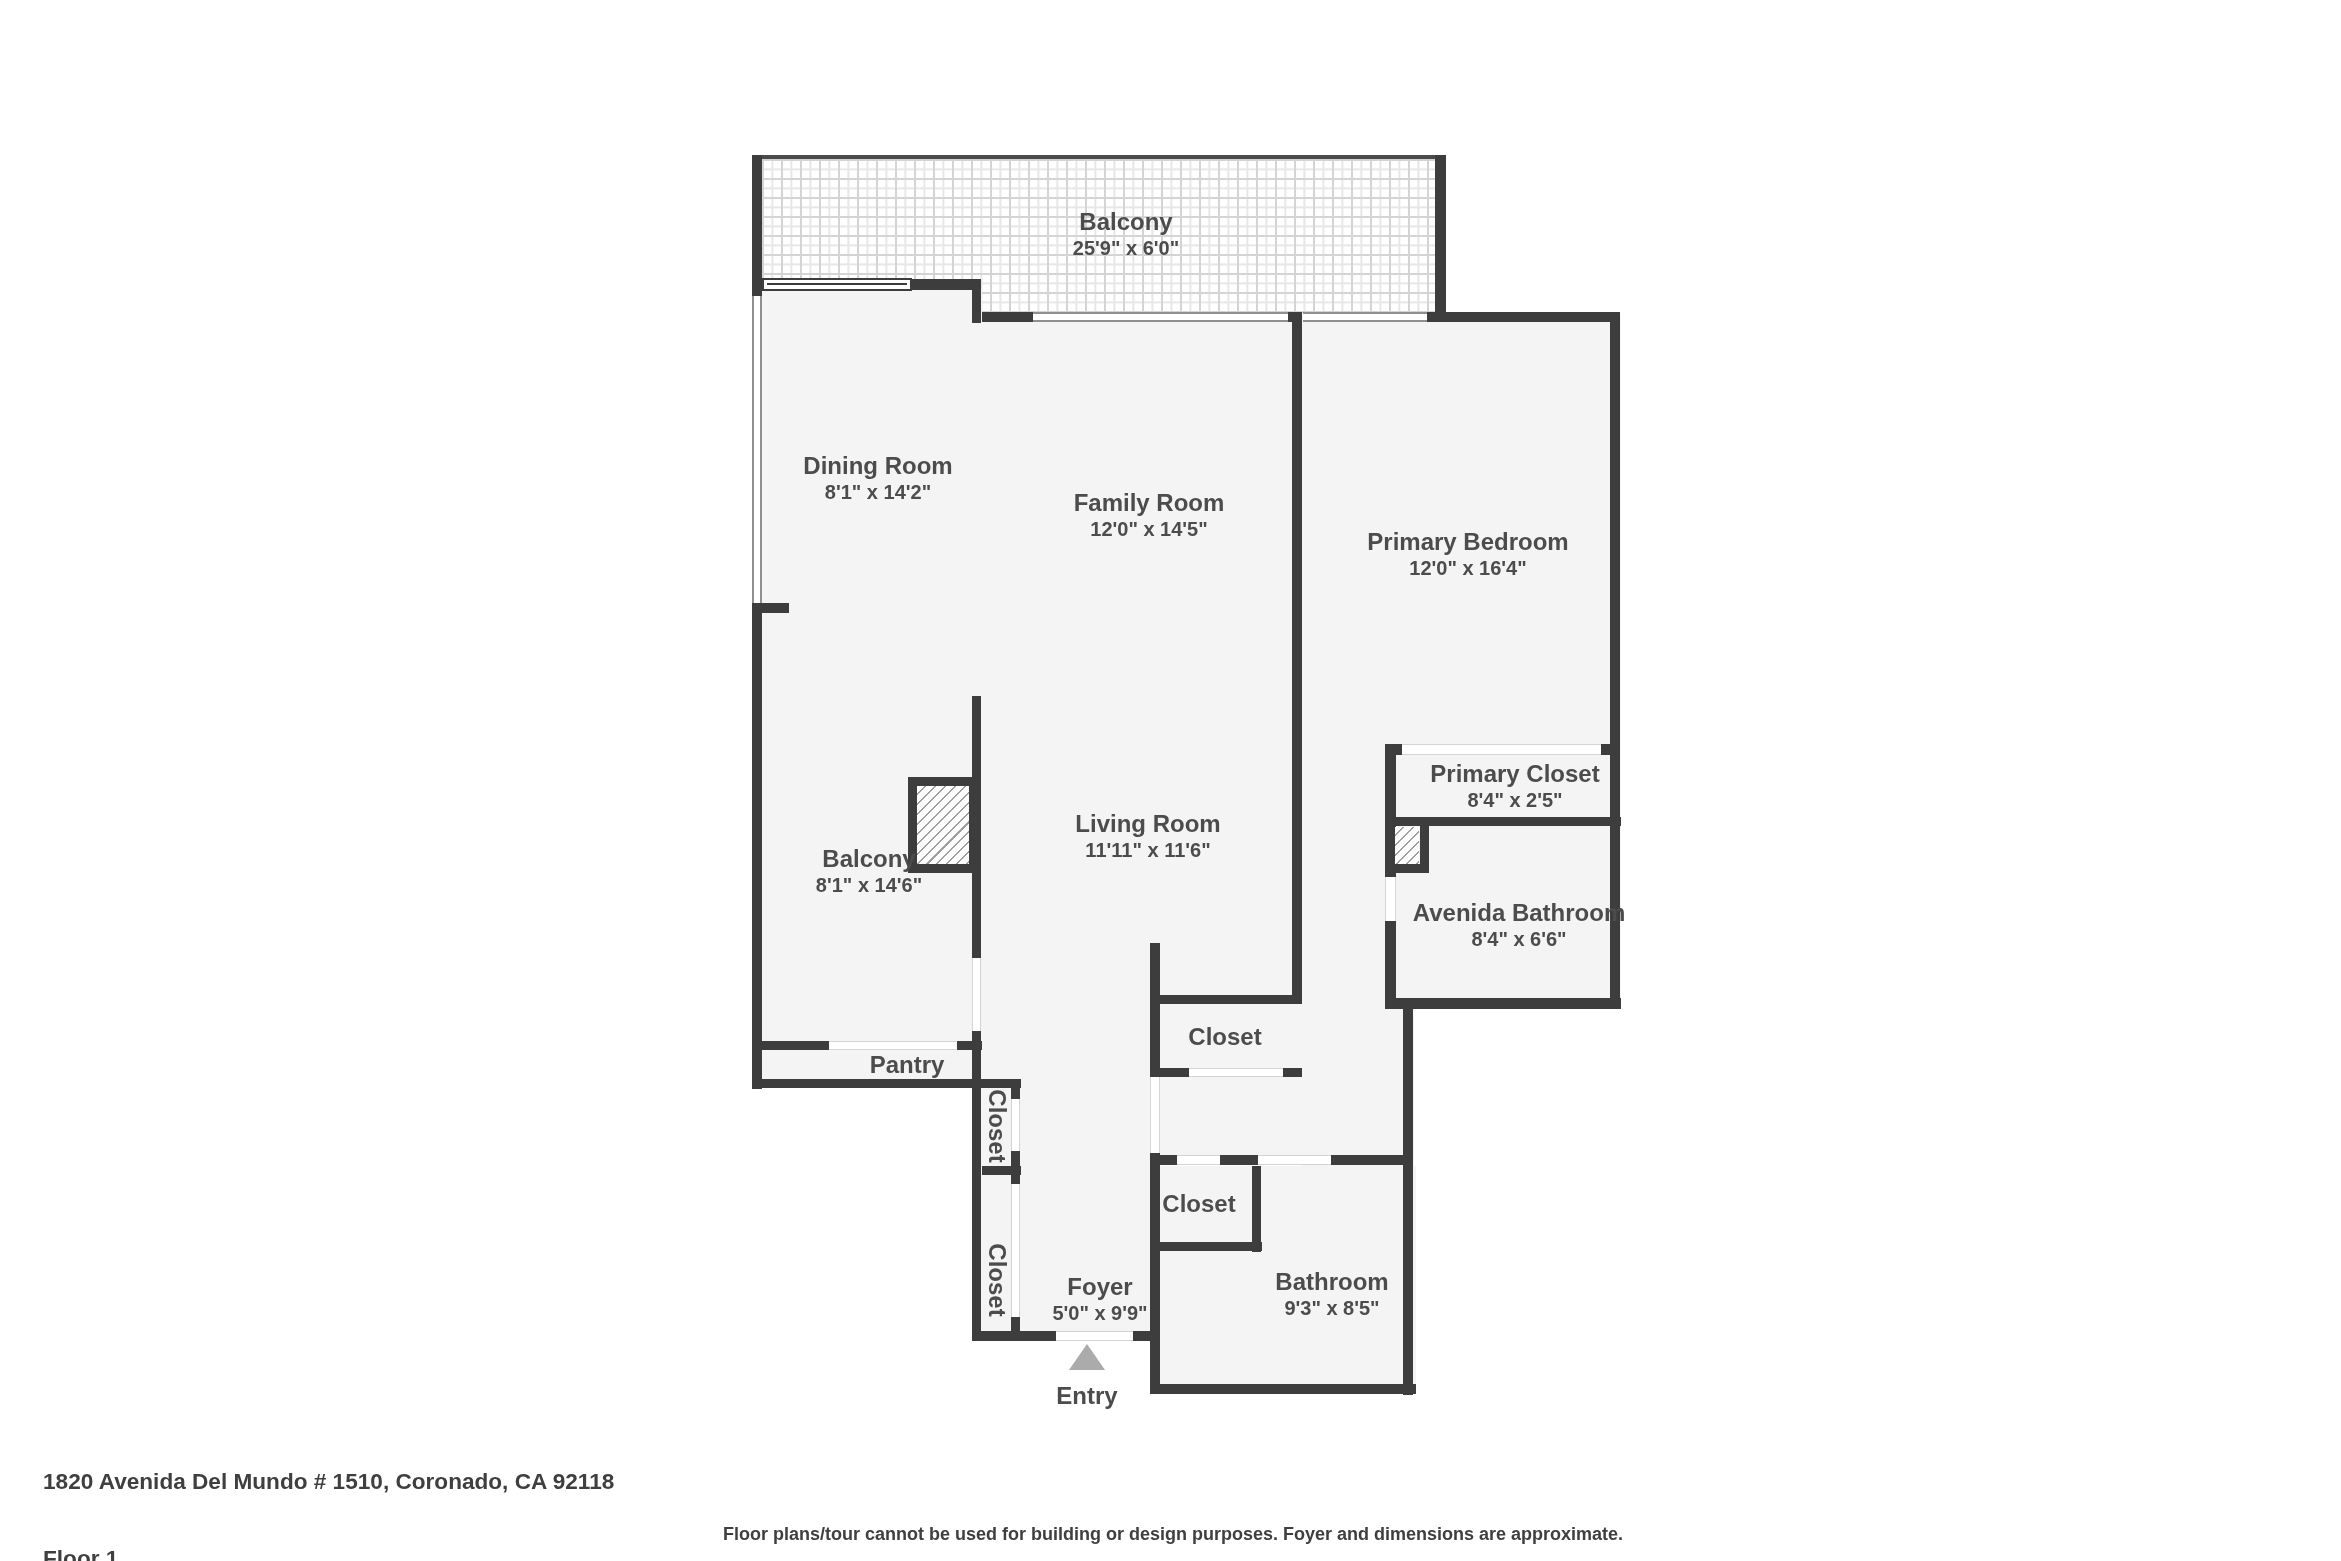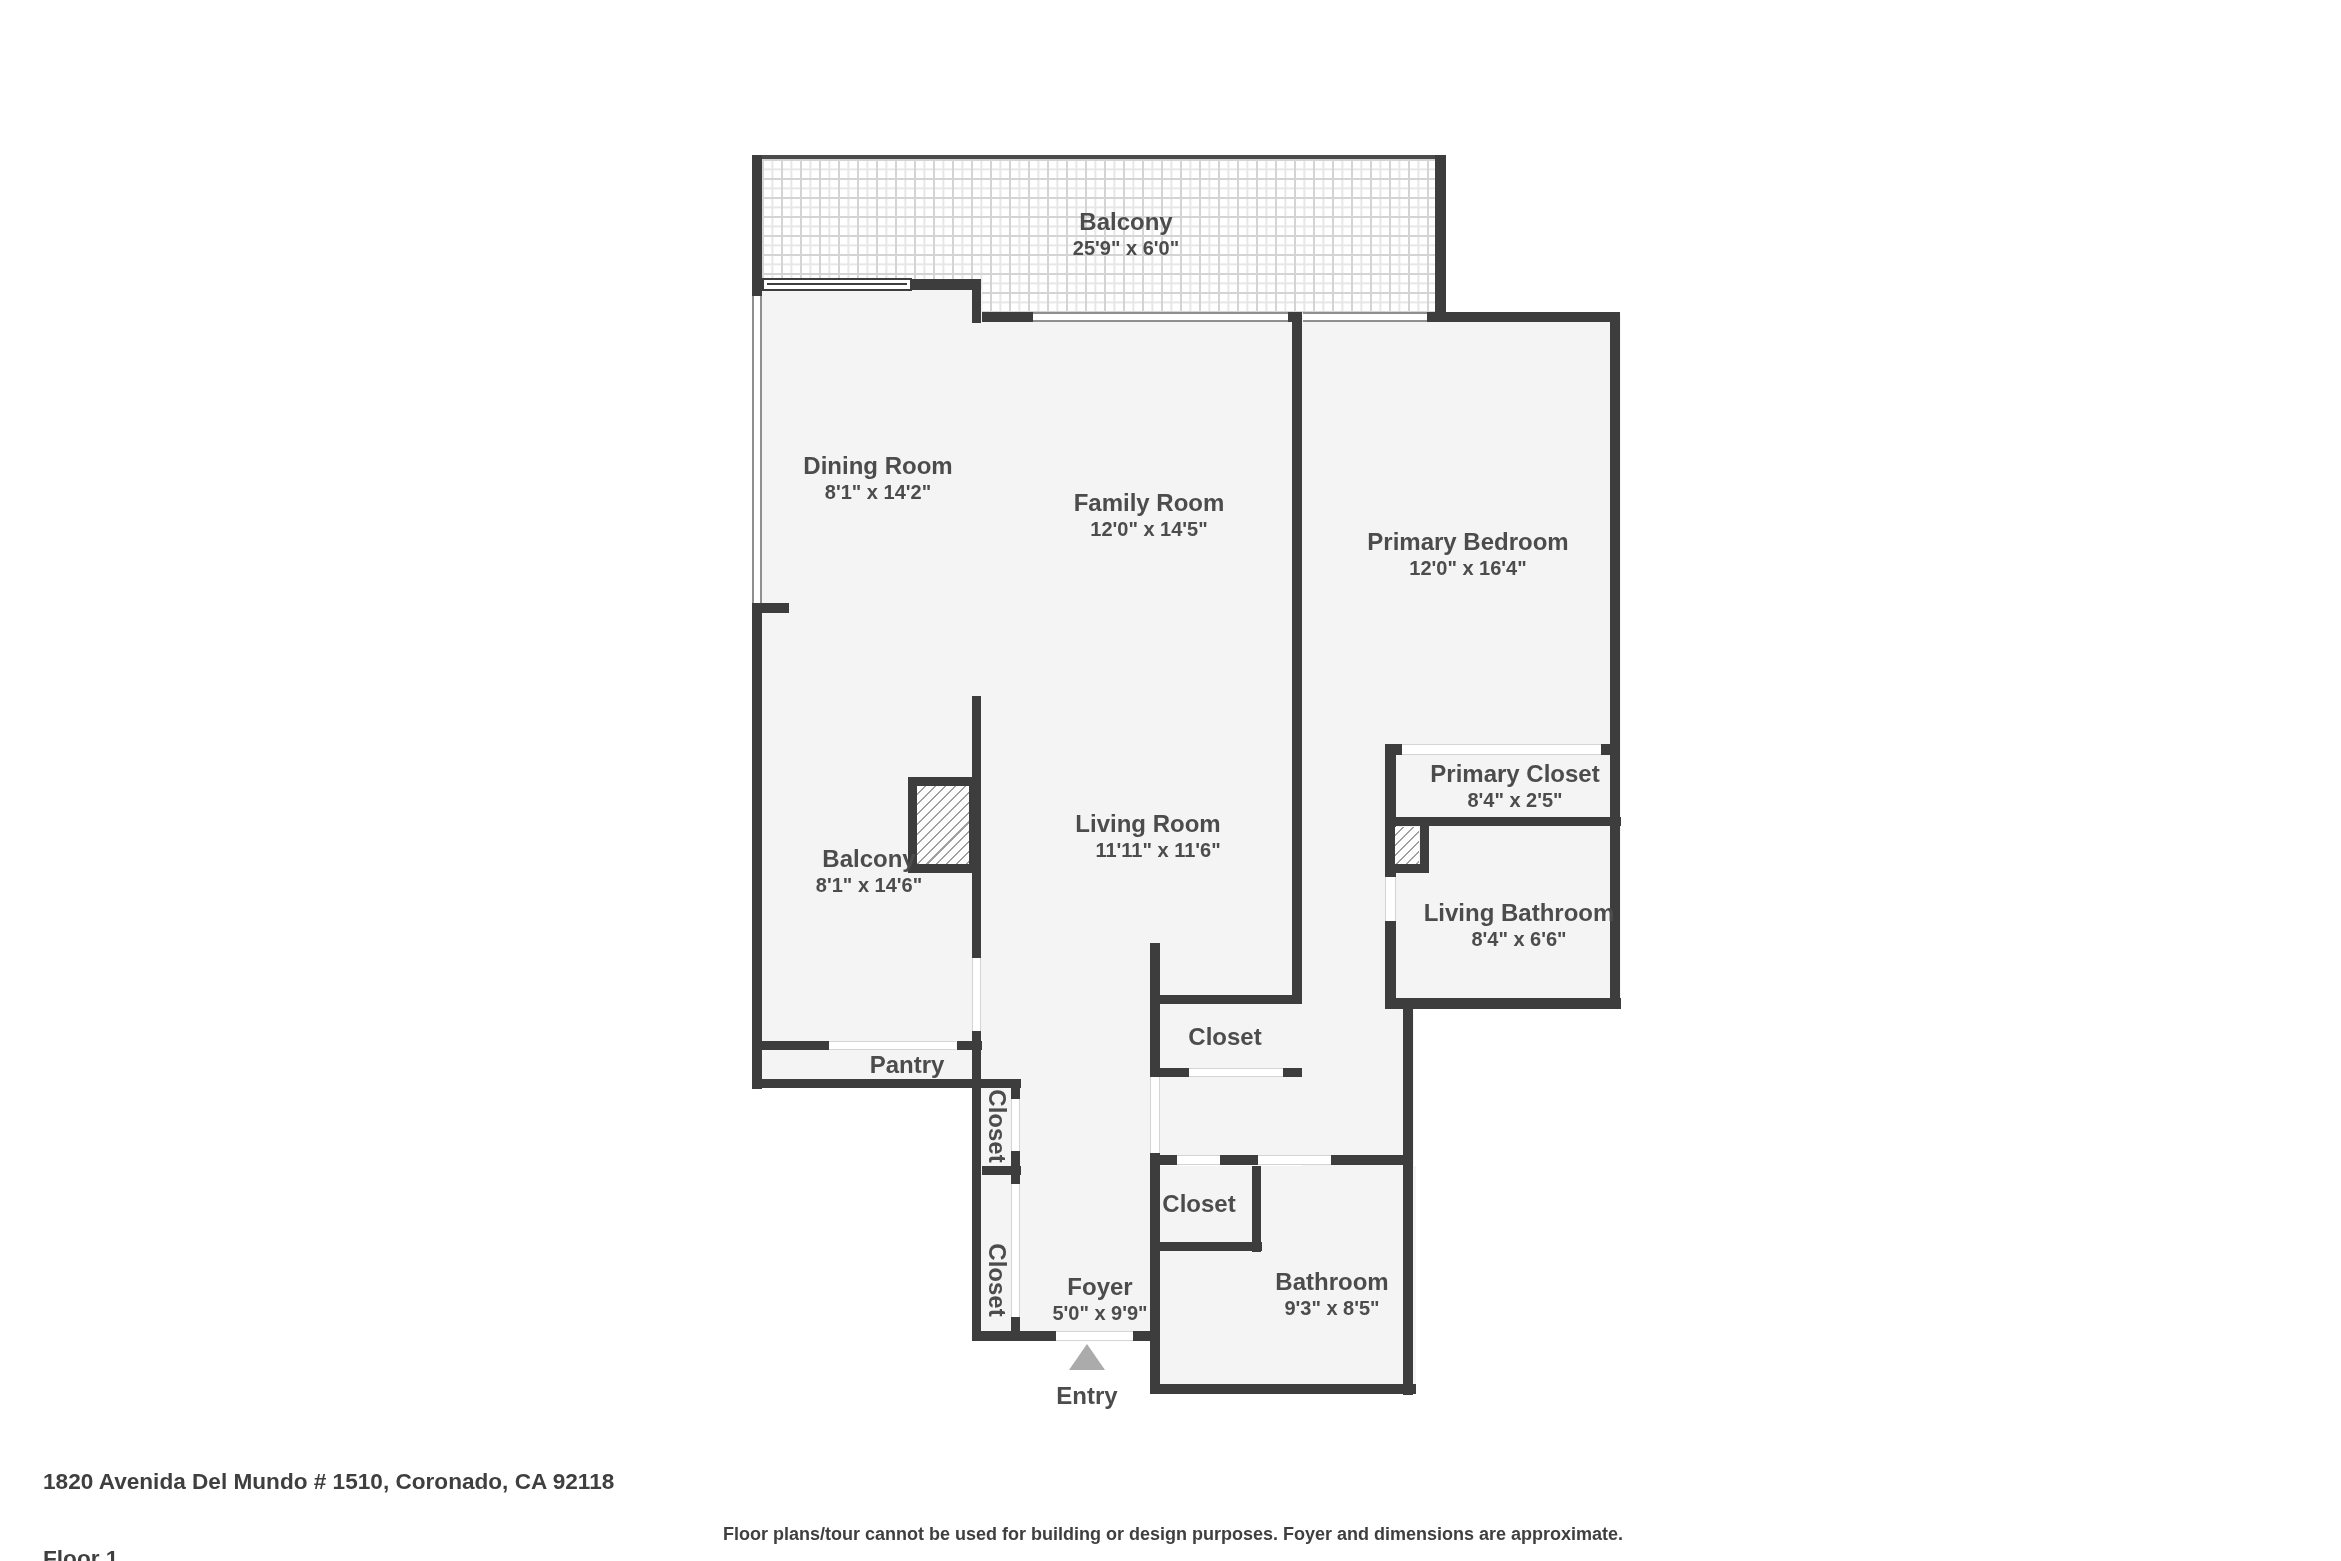--- a/index.html
+++ b/index.html
@@ -134,30 +134,30 @@
         <div class="dm">12'0" x 14'5"</div>
     </div>
     <div class="lbl" style="left:1452px;top:528px;">
       <div class="nm">Primary Bedroom</div>
         <div class="dm">12'0" x 16'4"</div>
     </div>
     <div class="lbl" style="left:853px;top:845px;">
       <div class="nm">Balcony</div>
         <div class="dm">8'1" x 14'6"</div>
     </div>
-    <div class="lbl" style="left:1132px;top:810px;text-align:right;">
+    <div class="lbl" style="left:1132px;top:810px;">
       <div class="nm">Living Room</div>
         <div class="dm">11'11" x 11'6"</div>
     </div>
     <div class="lbl" style="left:1499px;top:760px;">
       <div class="nm">Primary Closet</div>
         <div class="dm">8'4" x 2'5"</div>
     </div>
     <div class="lbl" style="left:1503px;top:899px;">
-      <div class="nm">Living Bathroom</div>
+      <div class="nm">Avenida Bathroom</div>
         <div class="dm">8'4" x 6'6"</div>
     </div>
     <div class="lbl" style="left:867px;top:1051px;margin-left:24px;">
       <div class="nm">Pantry</div>
     </div>
     <div class="lbl" style="left:1209px;top:1023px;">
       <div class="nm">Closet</div>
     </div>
     <div class="lbl" style="left:1183px;top:1190px;">
       <div class="nm">Closet</div>

